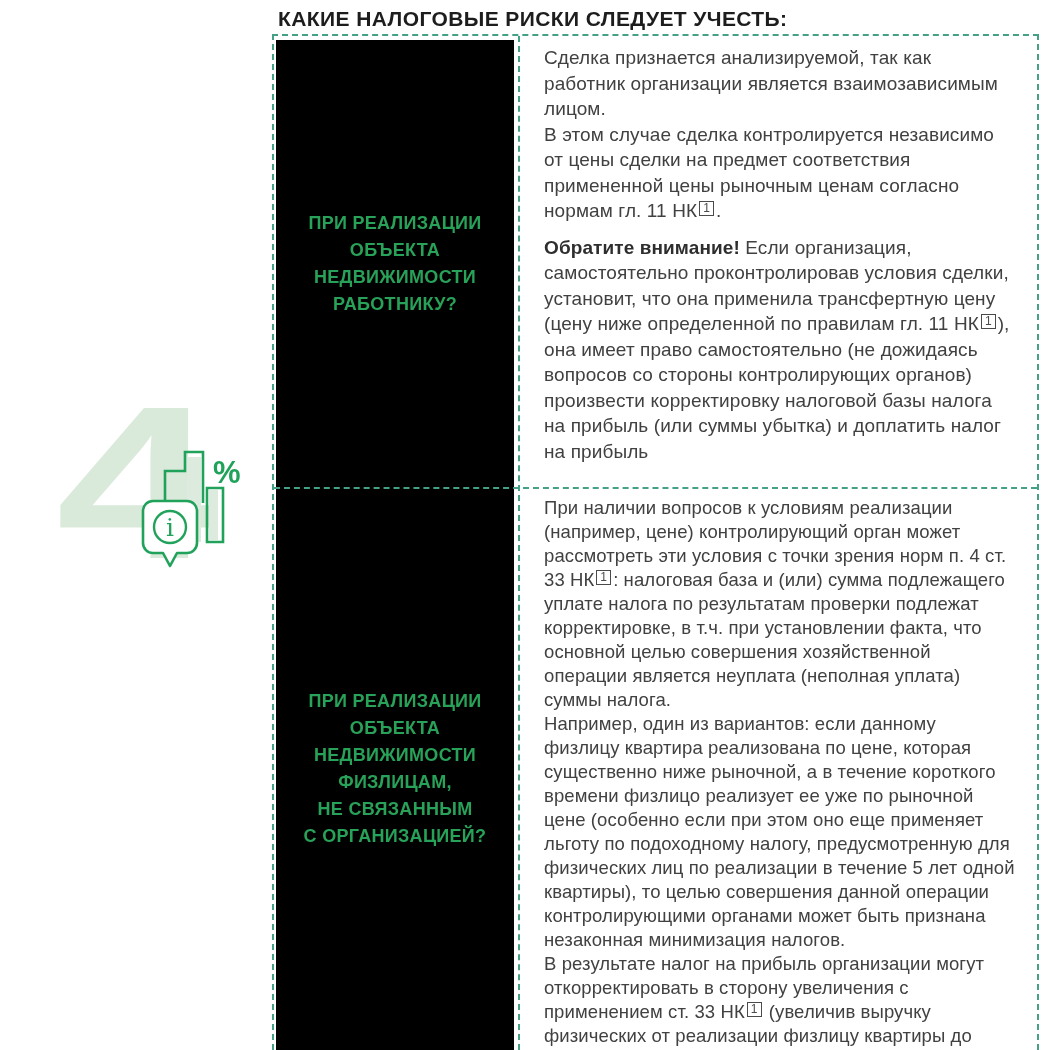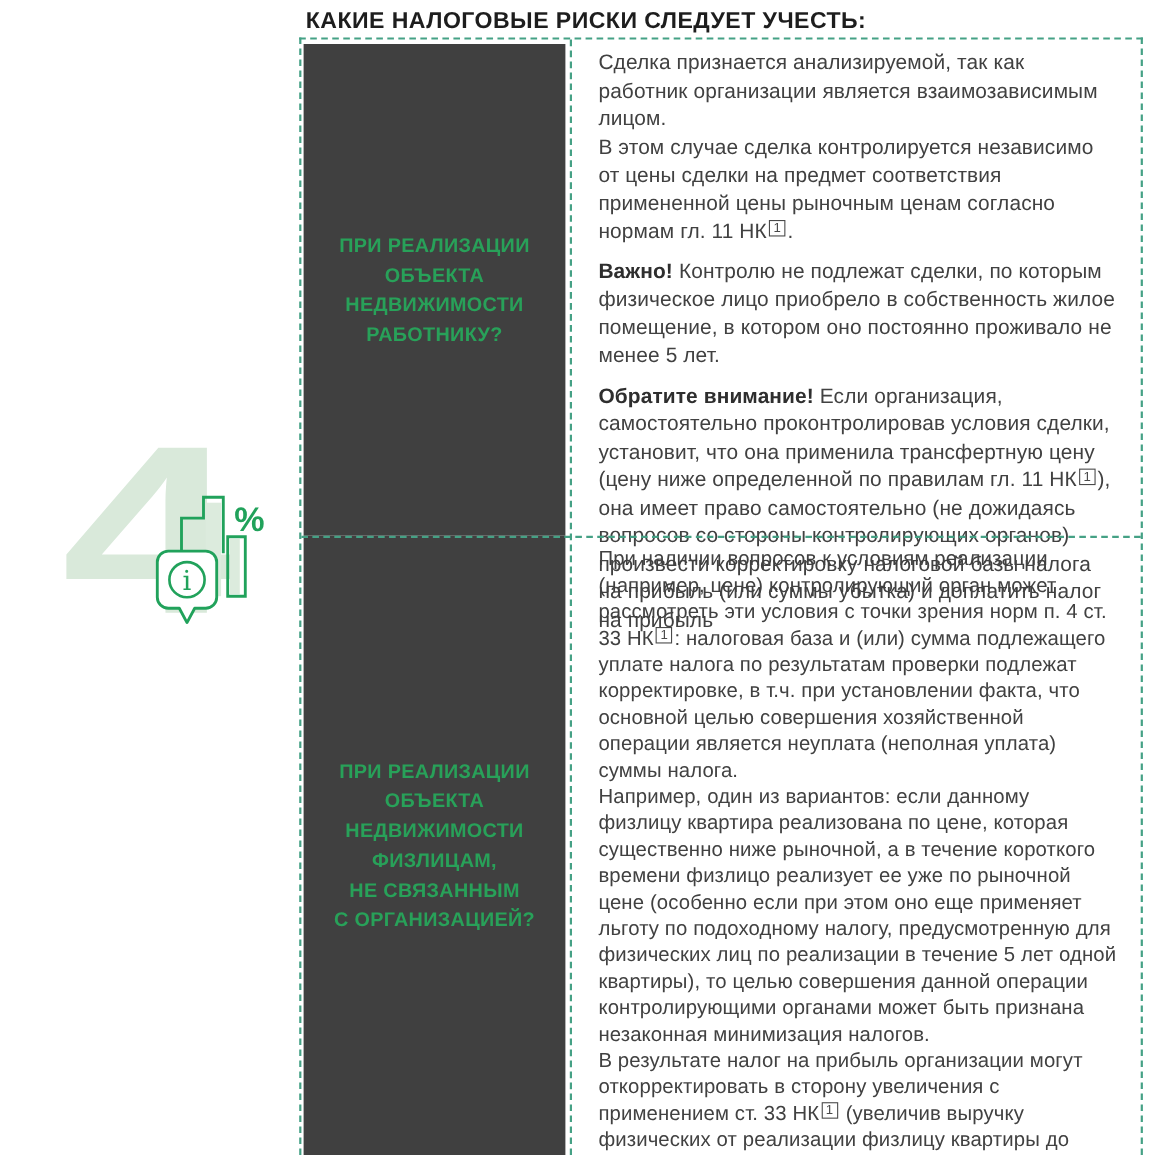--- a/index.html
+++ b/index.html
@@ -23,21 +23,21 @@
     position:absolute;left:272px;top:34px;width:767px;height:1016px;
     box-sizing:border-box;
     border:2px dashed #45a185;border-bottom:none;
   }
   .tbl-inner{position:relative;width:100%;height:100%;}
   .row{display:flex;box-sizing:border-box;}
   .row-1{height:451px;}
   .row-2{height:563px;}
   .qcell{flex:0 0 244px;box-sizing:border-box;display:flex;}
   .qfill{
-    flex:1;background:#404040;display:flex;align-items:center;justify-content:center;
+    flex:1;background:#000000;display:flex;align-items:center;justify-content:center;
     margin:0 4px 0 2px;
   }
   .row-1 .qfill{margin-top:4px;}
   .qtext{
     color:#28a159;font-weight:bold;font-size:18px;line-height:27px;
     text-align:center;white-space:pre-line;letter-spacing:.3px;padding:0 6px;
   }
   .acell{
     flex:1;box-sizing:border-box;padding:9px 10px 6px 14px;color:#414141;
   }
@@ -92,21 +92,20 @@
           <div class="qfill">
             <div class="qtext">ПРИ РЕАЛИЗАЦИИ
 ОБЪЕКТА
 НЕДВИЖИМОСТИ
 РАБОТНИКУ?</div>
           </div>
         </div>
         <div class="acell">
             <p><span>Сделка признается анализируемой, так как работник организации является взаимозависимым лицом.
 В этом случае сделка контролируется независимо от цены сделки на предмет соответствия примененной цены рыночным ценам согласно нормам гл. 11 НК</span><span class="ref">1</span><span>.</span></p>
-            <p><span class="b">Важно!</span><span> Контролю не подлежат сделки, по которым физическое лицо приобрело в собственность жилое помещение, в котором оно постоянно проживало не менее 5 лет.</span></p>
             <p><span class="b">Обратите внимание!</span><span> Если организация, самостоятельно проконтролировав условия сделки, установит, что она применила трансфертную цену (цену ниже определенной по правилам гл. 11 НК</span><span class="ref">1</span><span>), она имеет право самостоятельно (не дожидаясь вопросов со стороны контролирующих органов) произвести корректировку налоговой базы налога на прибыль (или суммы убытка) и доплатить налог на прибыль</span></p>
           </div>
       </div>
 
       <div class="row row-2">
         <div class="qcell">
           <div class="qfill">
             <div class="qtext">ПРИ РЕАЛИЗАЦИИ
 ОБЪЕКТА
 НЕДВИЖИМОСТИ

